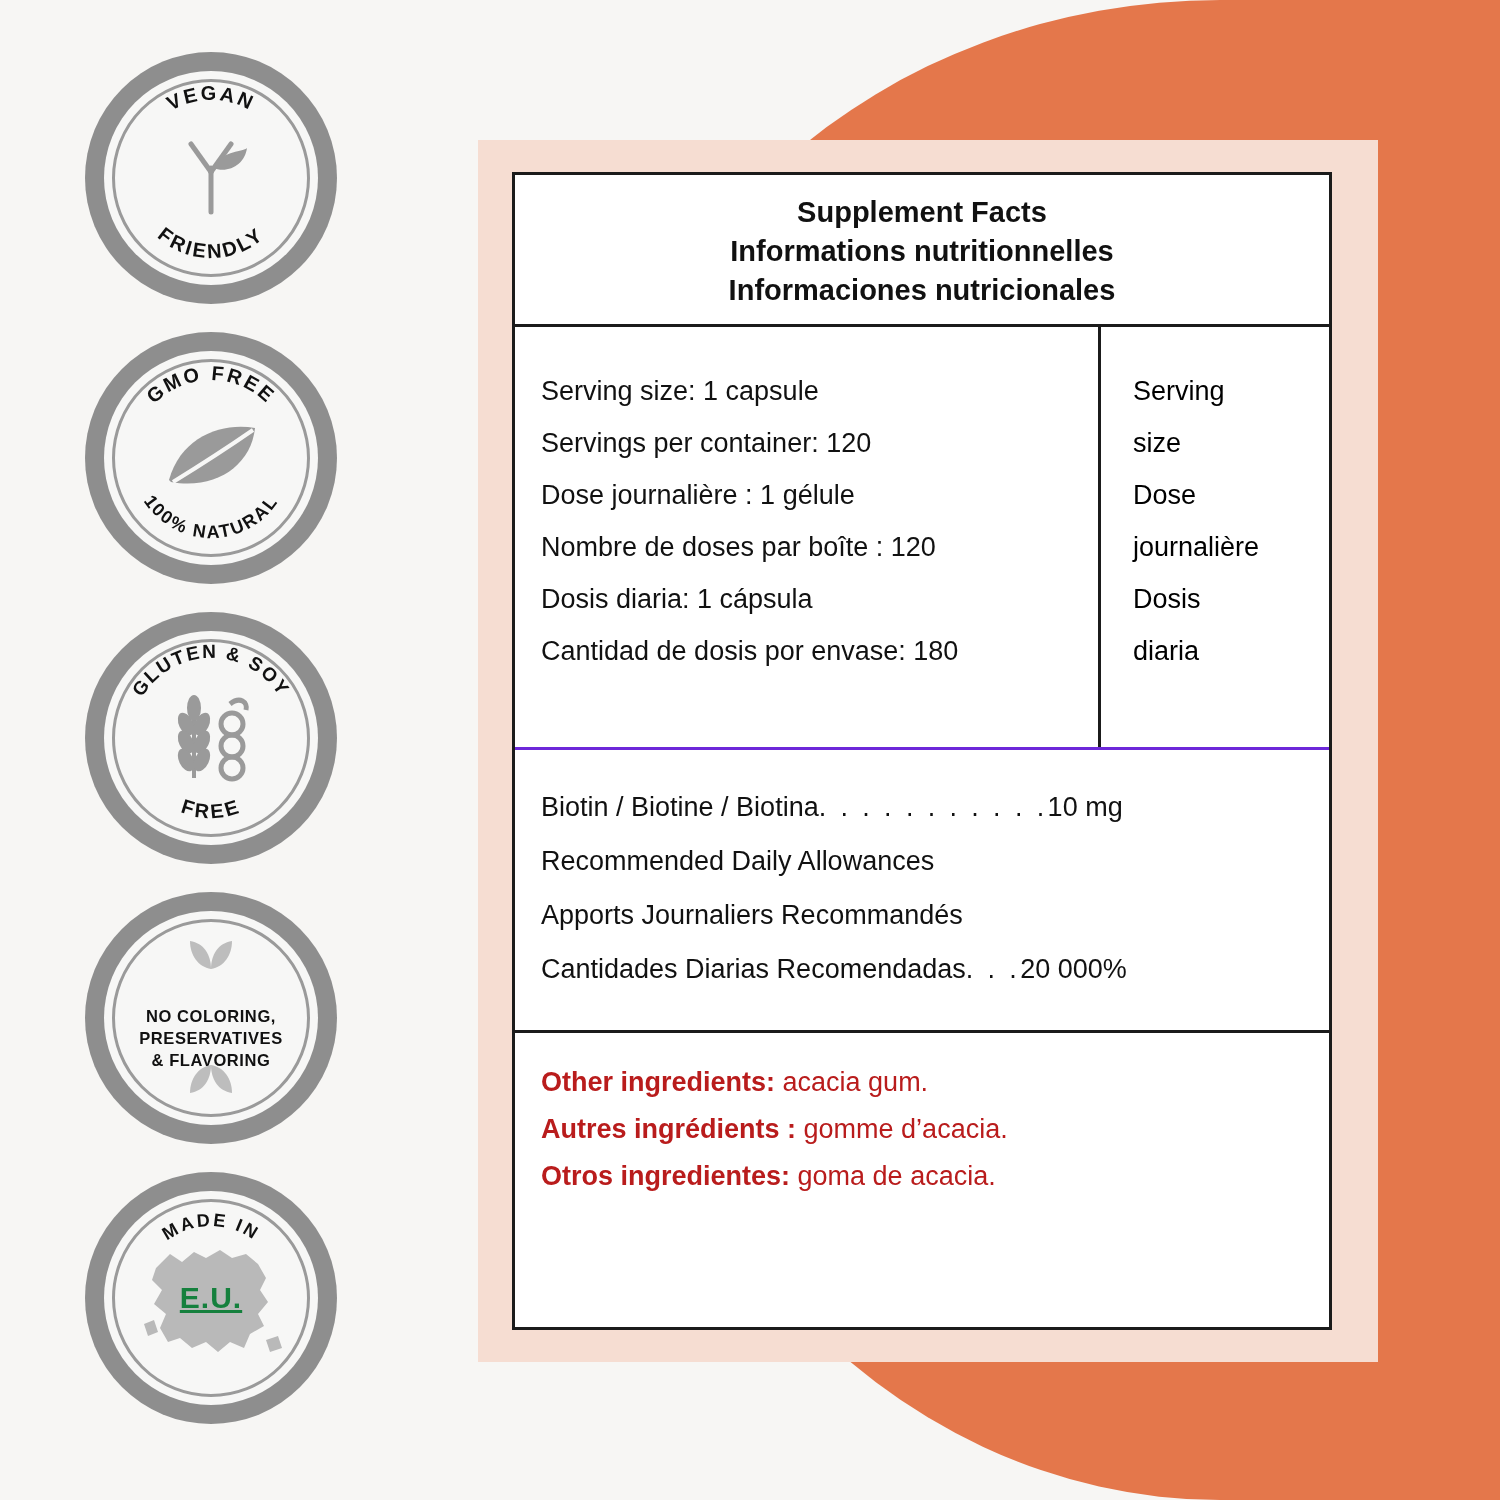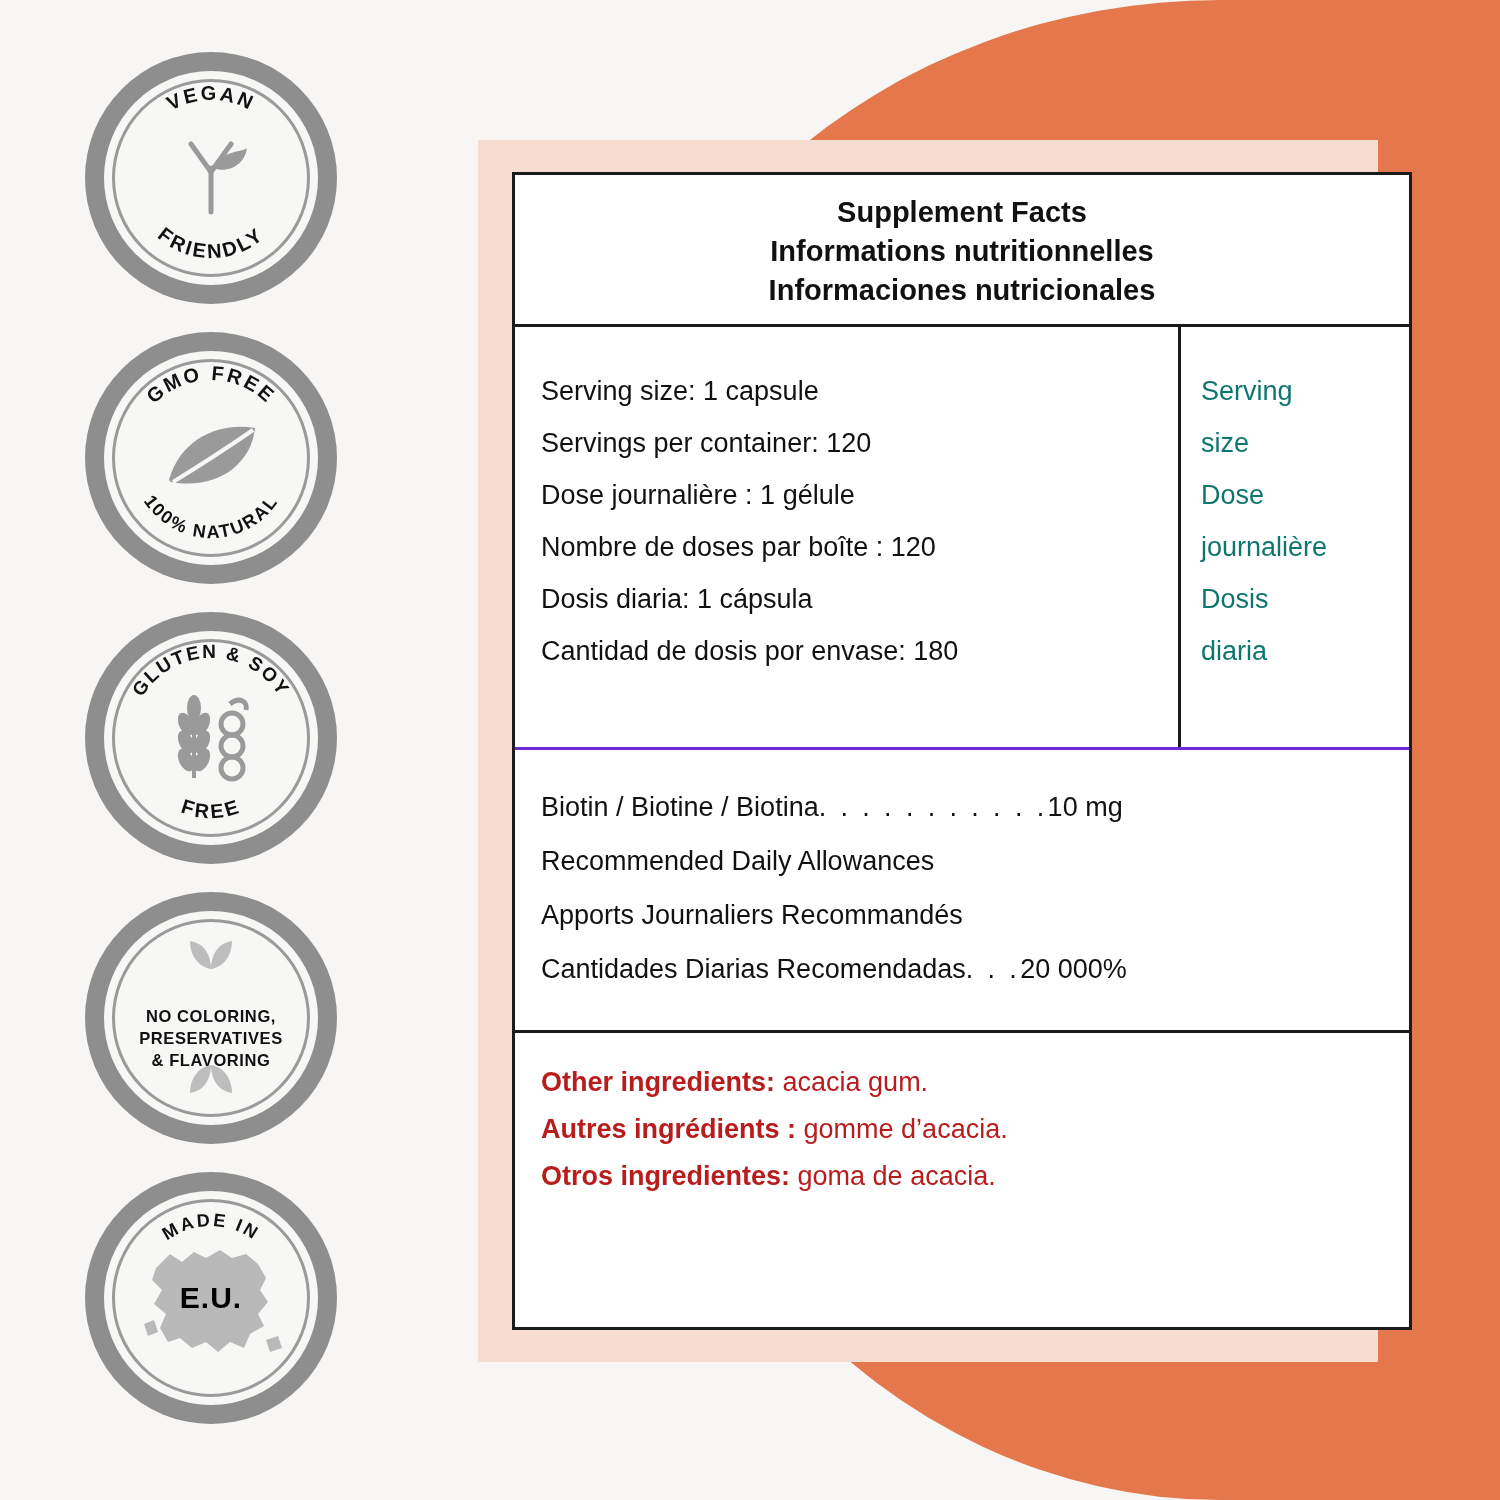--- a/index.html
+++ b/index.html
@@ -96,21 +96,22 @@
     color: #111;
     font-family: "Liberation Sans", sans-serif;
     margin-top: 40px;
   }
   .badge .eu-text {
     position: relative;
     z-index: 3;
     font-size: 30px;
     font-weight: bold;
     letter-spacing: 1px;
-    color: #000000;
+    color: #15803d;
+    text-decoration: underline;
   }
   .badge .eu-wrap {
     position: absolute;
     inset: 0;
     display: flex;
     align-items: center;
     justify-content: center;
   }
 
   
@@ -119,21 +120,21 @@
     left: 478px;
     top: 140px;
     width: 900px;
     height: 1222px;
     background: #f6ddd2;
   }
   #facts-panel {
     position: absolute;
     left: 512px;
     top: 172px;
-    width: 900px;
+    width: 820px;
     height: 1158px;
     background: #ffffff;
     border: 3px solid #1b1b1b;
     box-sizing: border-box;
   }
   .facts-title {
     text-align: center;
     padding: 18px 10px 14px 10px;
     border-bottom: 3px solid #1b1b1b;
   }
@@ -160,22 +161,23 @@
     white-space: nowrap;
   }
   .serving-right {
     width: 228px;
     flex: 0 0 228px;
     padding: 38px 10px 26px 20px;
     box-sizing: border-box;
   }
   .serving-right div {
     font-size: 27px;
-    color: #0f766e;
+    color: #000000;
     line-height: 1.93;
+    margin-left: 12px;
   }
   .nutrient-block {
     border-bottom: 3px solid #1b1b1b;
     padding: 30px 26px 34px 26px;
   }
   .nutrient-block div {
     font-size: 27px;
     color: #111;
     line-height: 2.0;
     white-space: nowrap;

